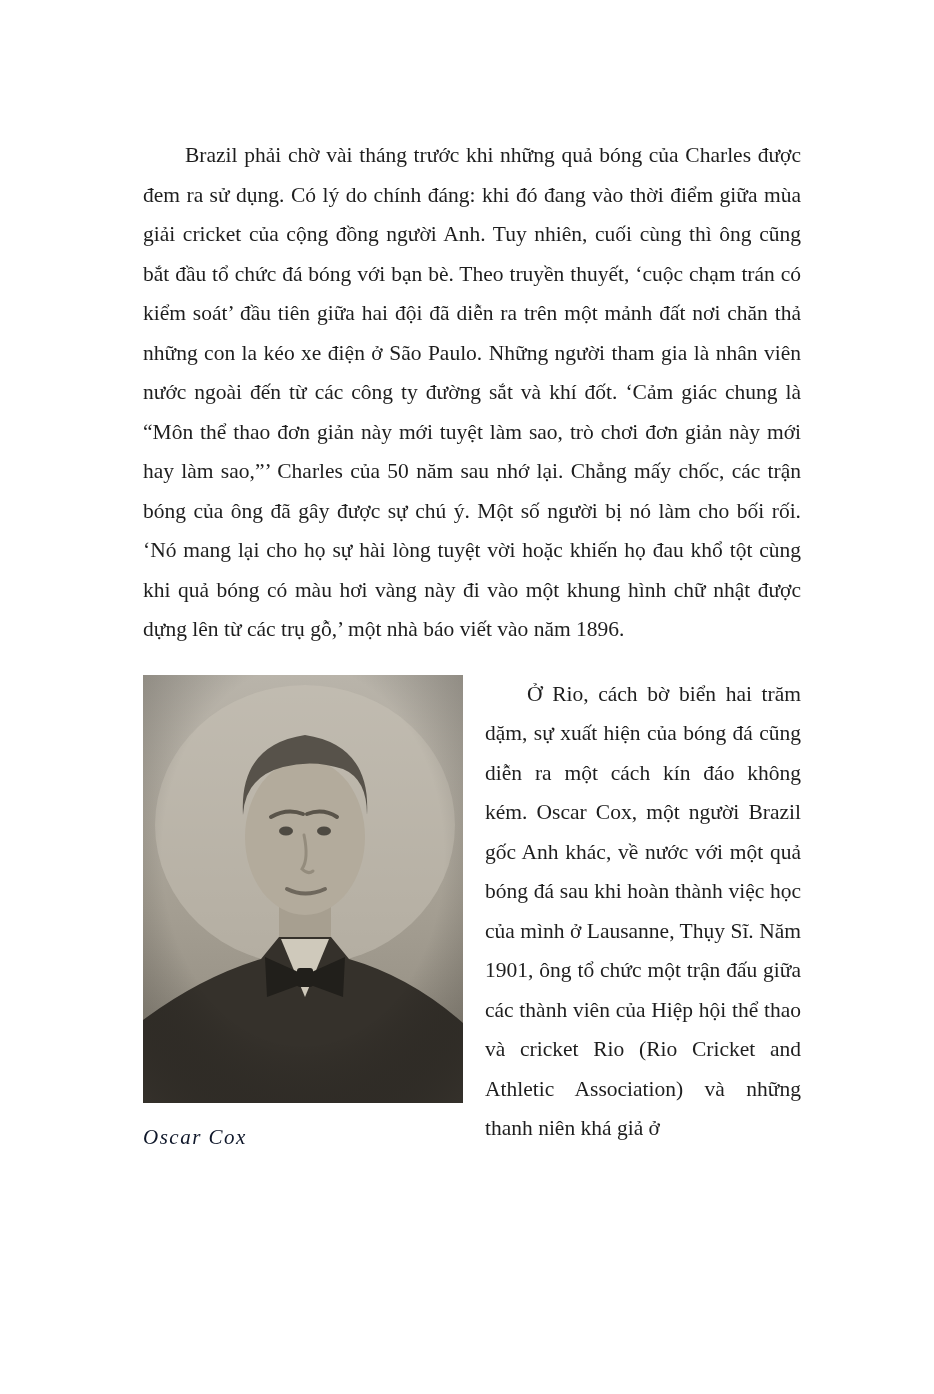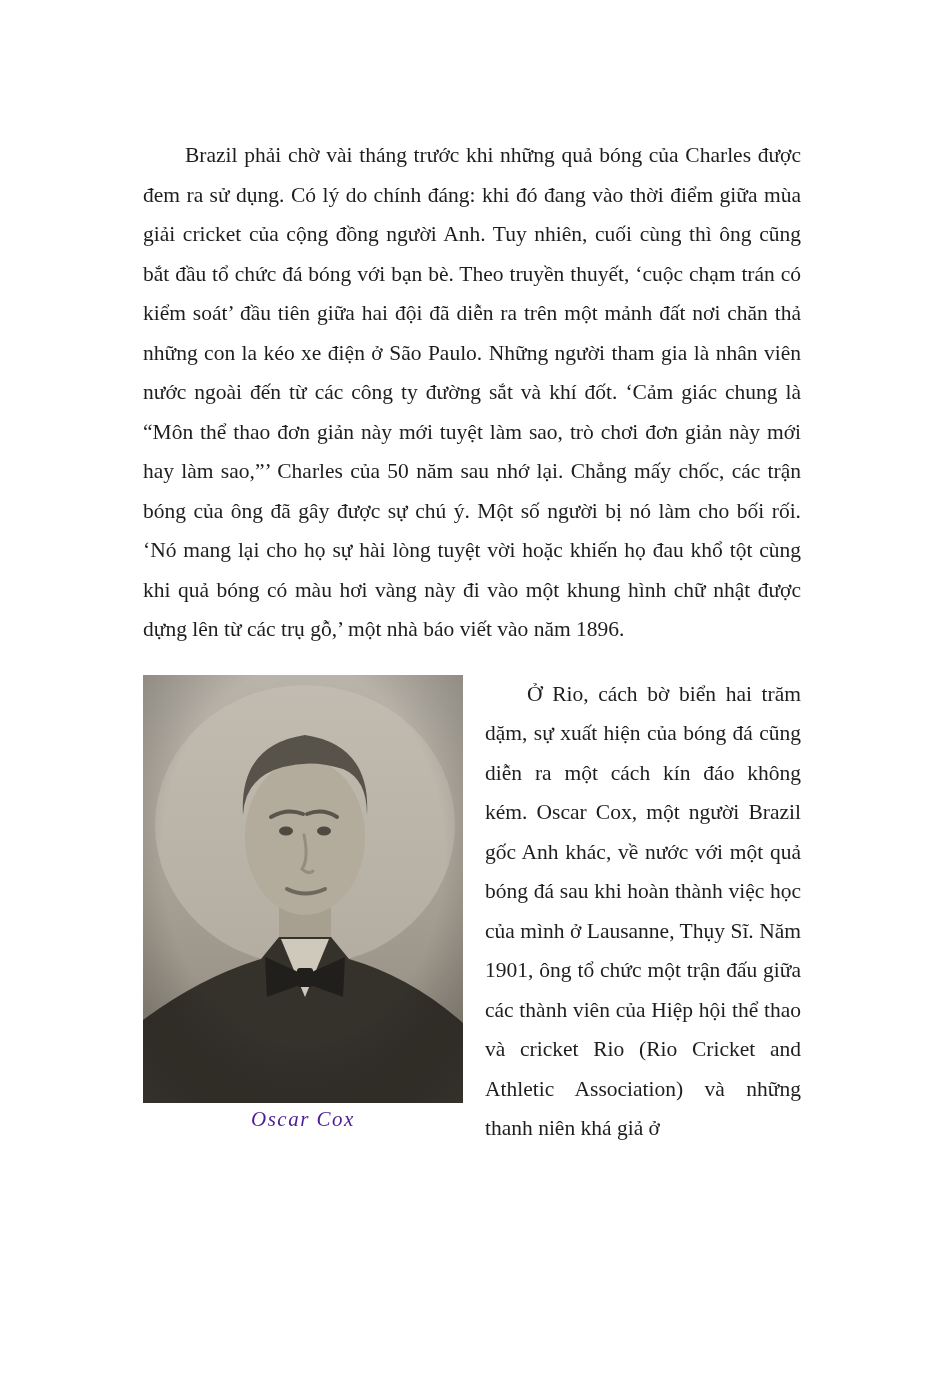--- a/index.html
+++ b/index.html
@@ -43,26 +43,26 @@
   .photo-frame {
     width: 320px;
     height: 428px;
     overflow: hidden;
     background: #a39d91;
   }
   .photo-frame svg {
     display: block;
   }
   .caption {
-    margin-top: 4px;
-    text-align: center;
+    margin-top: 22px;
+    text-align: left;
     font-style: italic;
     font-size: 21px;
     letter-spacing: 1.5px;
-    color: #4c1d95;
+    color: #0f172a;
   }
   .side-col {
     flex: 1;
     margin-left: 22px;
   }
   .footer {
     position: absolute;
     top: 1268px;
     right: 134px;
     font-size: 19px;

